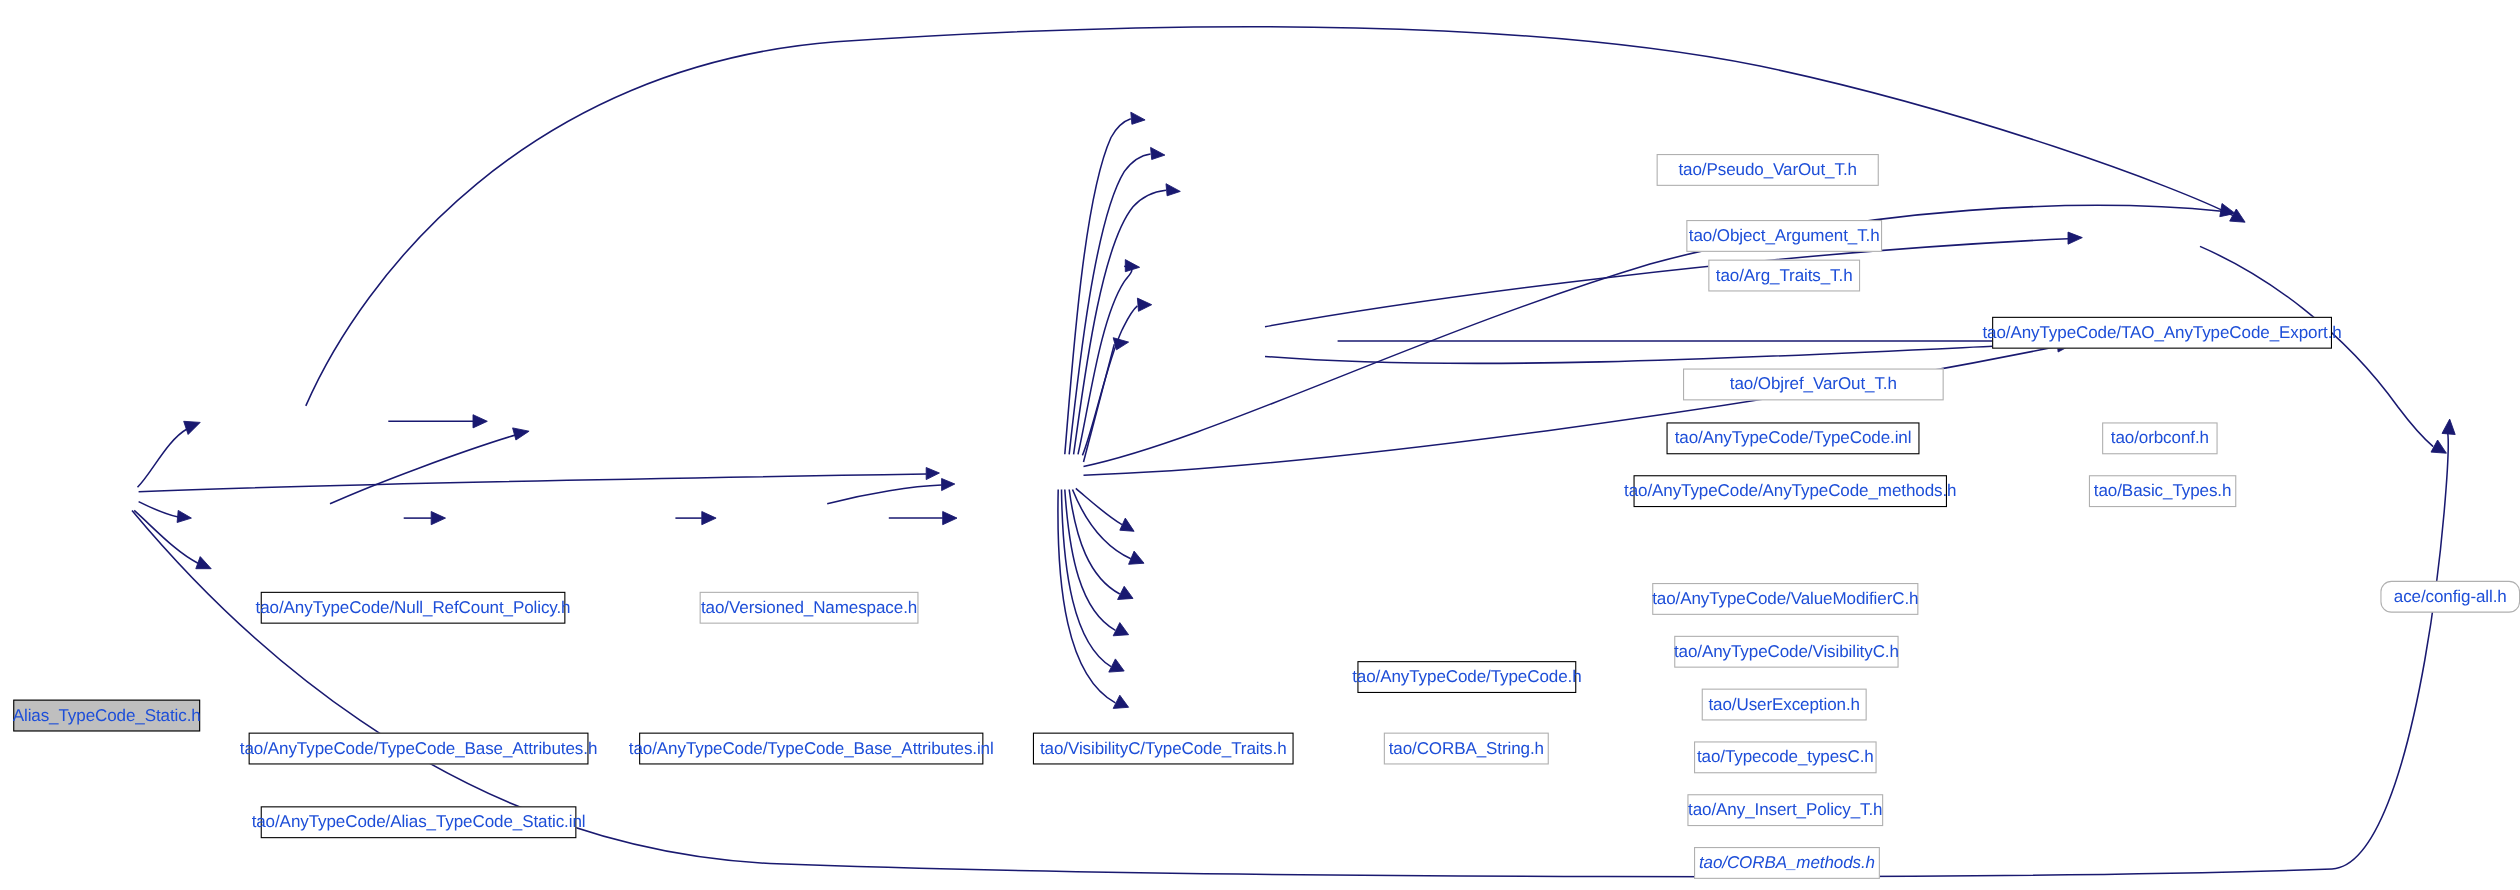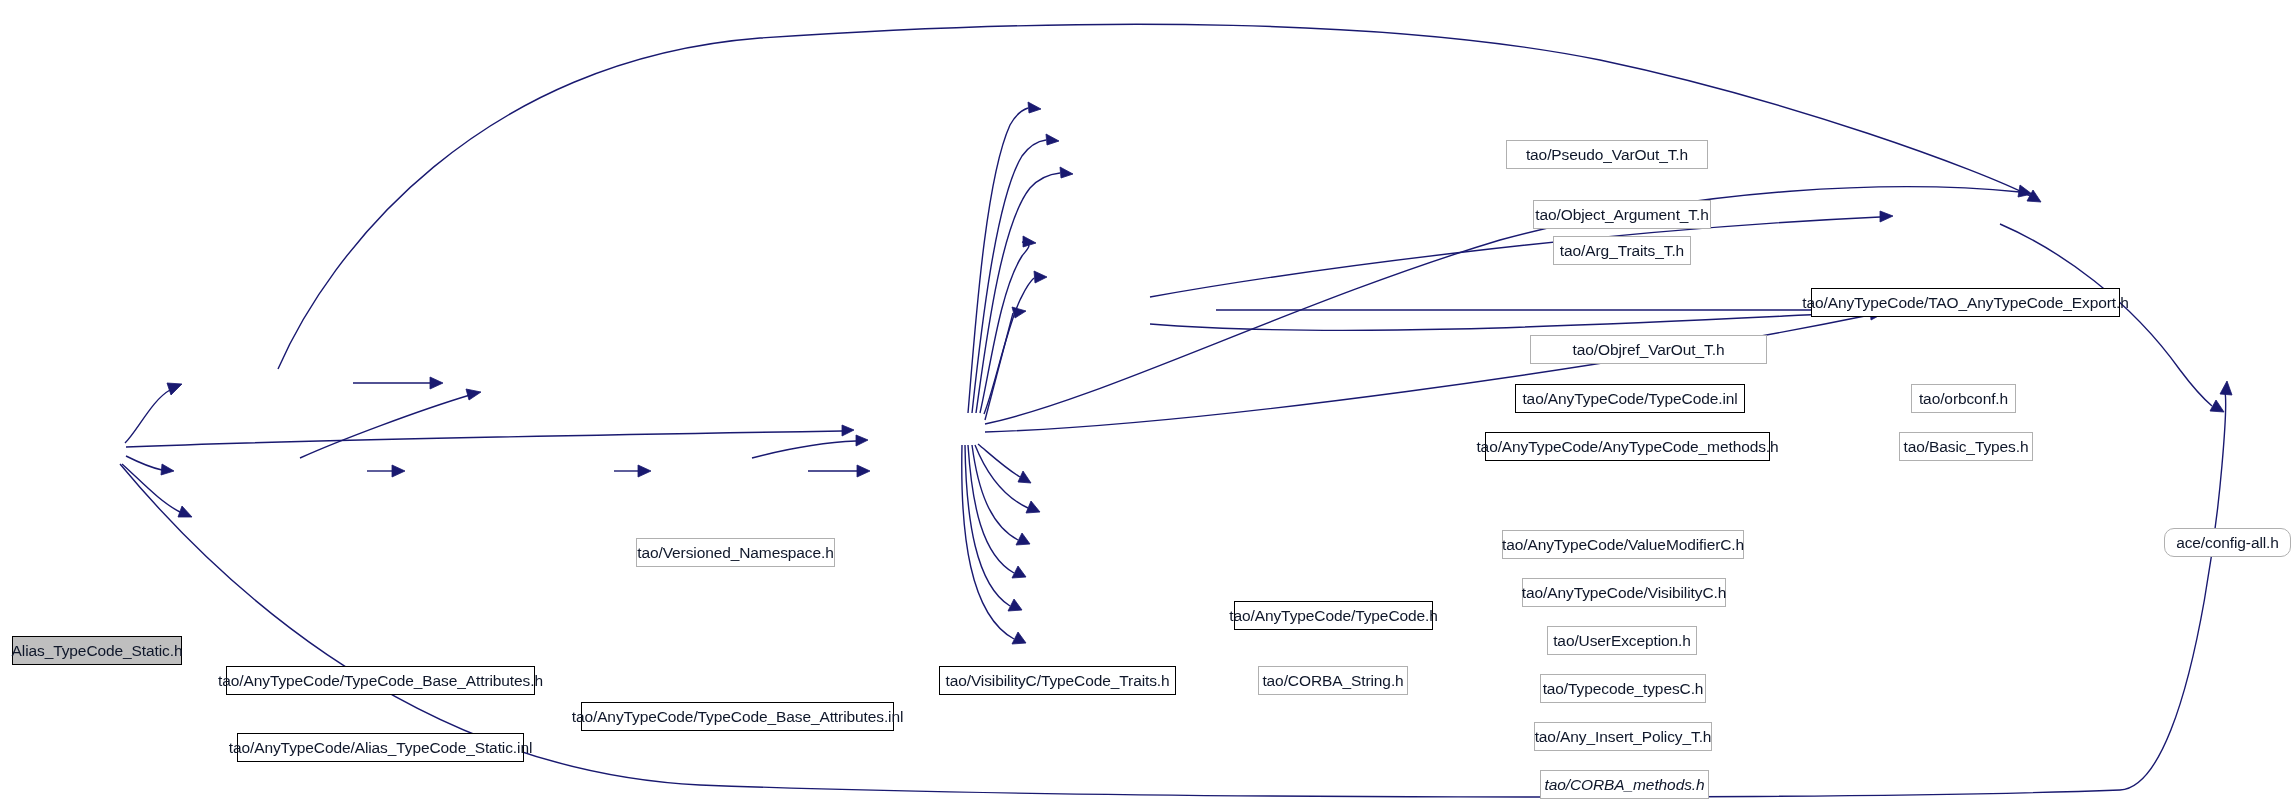--- a/index.html
+++ b/index.html
@@ -34,21 +34,21 @@
   }
   .node {
     position: absolute;
     box-sizing: border-box;
     display: flex;
     align-items: center;
     justify-content: center;
     white-space: nowrap;
     background: #ffffff;
     border: 1px solid #b0b0b0;
-    color: #0f172a;
+    color: #1d4ed8;
     font-size: 15.5px;
     line-height: 1;
     letter-spacing: -0.1px;
     height: 27px;
     padding: 0 7px;
   }
   .node.strong {
     border: 1px solid #000000;
   }
   .node.root {
@@ -209,24 +209,25 @@
     </g>
 
     <g>
       <path class="edge-path" d="M2000 224 C 2060 250, 2130 300, 2180 370 C 2195 390, 2205 400, 2212 406"></path>
       <polygon class="arrow-head" points="2210,411 2224,412 2216,400"></polygon>
     </g>
 
   </svg>
 
   <div class="node root" style="left: 12px; top: 636px; width: 170px; height: 29px;">Alias_TypeCode_Static.h</div>
+  <div class="node strong" style="left: 237px; top: 538px; width: 277px; height: 29px;">tao/AnyTypeCode/Null_RefCount_Policy.h</div>
   <div class="node" style="left: 636px; top: 538px; width: 199px; height: 29px;">tao/Versioned_Namespace.h</div>
   <div class="node strong" style="left: 226px; top: 666px; width: 309px; height: 29px;">tao/AnyTypeCode/TypeCode_Base_Attributes.h</div>
   <div class="node strong" style="left: 237px; top: 733px; width: 287px; height: 29px;">tao/AnyTypeCode/Alias_TypeCode_Static.inl</div>
-  <div class="node strong" style="left: 581px; top: 666px; width: 313px; height: 29px; margin-top: 36px;">tao/AnyTypeCode/TypeCode_Base_Attributes.inl</div>
+  <div class="node strong" style="left: 581px; top: 666px; width: 313px; height: 29px;">tao/AnyTypeCode/TypeCode_Base_Attributes.inl</div>
   <div class="node strong" style="left: 939px; top: 666px; width: 237px; height: 29px;">tao/VisibilityC/TypeCode_Traits.h</div>
   <div class="node" style="left: 1258px; top: 666px; width: 150px; height: 29px;">tao/CORBA_String.h</div>
   <div class="node strong" style="left: 1234px; top: 601px; width: 199px; height: 29px;">tao/AnyTypeCode/TypeCode.h</div>
   <div class="node" style="left: 1506px; top: 140px; width: 202px; height: 29px;">tao/Pseudo_VarOut_T.h</div>
   <div class="node" style="left: 1533px; top: 200px; width: 178px; height: 29px;">tao/Object_Argument_T.h</div>
   <div class="node" style="left: 1553px; top: 236px; width: 138px; height: 29px;">tao/Arg_Traits_T.h</div>
   <div class="node" style="left: 1498px; top: 335px; width: 237px; height: 29px; margin-left: 32px;">tao/Objref_VarOut_T.h</div>
   <div class="node strong" style="left: 1515px; top: 384px; width: 230px; height: 29px;">tao/AnyTypeCode/TypeCode.inl</div>
   <div class="node strong" style="left: 1485px; top: 432px; width: 285px; height: 29px;">tao/AnyTypeCode/AnyTypeCode_methods.h</div>
   <div class="node" style="left: 1502px; top: 530px; width: 242px; height: 29px;">tao/AnyTypeCode/ValueModifierC.h</div>

